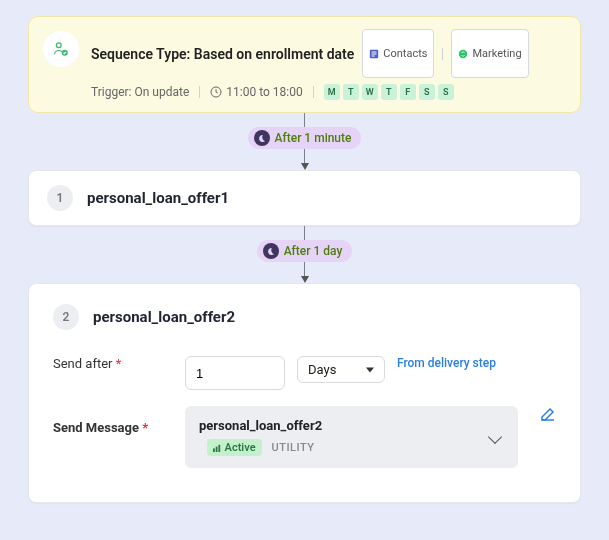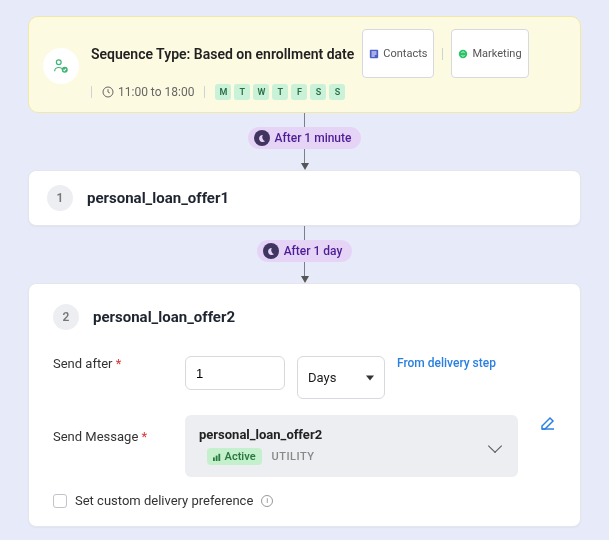--- a/index.html
+++ b/index.html
@@ -17,21 +17,21 @@
     border: 1px solid #e4e6eb;
     border-radius: 8px;
     box-shadow: 0 1px 2px rgba(0,0,0,0.04);
   }
   .seq-card {
     background: #fdfae2;
     border: 1px solid #f0e8a8;
     border-radius: 10px;
     padding: 12px 14px;
     display: flex;
-    align-items: center;
+    align-items: flex-start;
     gap: 12px;
   }
   .seq-icon-wrap {
     width: 36px; height: 36px;
     background: #fff;
     border-radius: 50%;
     display: flex; align-items: center; justify-content: center;
     flex-shrink: 0;
     margin-top: 2px;
   }
@@ -60,21 +60,21 @@
     font-size:9px; font-weight:600;
     display:flex; align-items:center; justify-content:center;
   }
   .connector-wrap { display:flex; flex-direction:column; align-items:center; }
   .vline { width:1px; background:#7a7f8a; }
   .arrow-head {
     width:0; height:0; border-left:4px solid transparent; border-right:4px solid transparent;
     border-top:7px solid #555;
   }
   .chip-delay {
-    background:#e6d4f7; color:#4c1d95;
+    background:#e6d4f7; color:#4d7c0f;
     border-radius:14px; padding:3px 10px 3px 6px;
     display:inline-flex; align-items:center; gap:5px;
     font-size:12px; font-weight:500;
   }
   .chip-delay .moon {
     width:16px; height:16px; border-radius:50%;
     background:#3f3560; display:flex; align-items:center; justify-content:center;
   }
   .step-card { padding: 14px 18px; display:flex; align-items:center; gap:14px; }
   .step-num {
@@ -86,21 +86,21 @@
   .expanded-card { padding:20px 24px 18px; }
   .expanded-header { display:flex; align-items:center; gap:14px; margin-bottom:26px; }
   .form-row { display:flex; gap:12px; margin-bottom:16px; }
   .form-label { width:120px; font-size:13px; color:#333; }
   .req { color:#d33; }
   .input-num {
     width:100px; height:34px; border:1px solid #d7d9de; border-radius:6px;
     padding:0 10px; font-size:13px;
   }
   .select-days {
-    height:43px; border:1px solid #d7d9de; border-radius:6px;
+    height:27px; border:1px solid #d7d9de; border-radius:6px;
     padding:0 30px 0 10px; font-size:13px; background:#fff;
     display:flex; align-items:center; position:relative; min-width:88px;
   }
   .select-days::after {
     content:""; position:absolute; right:10px; top:50%; transform:translateY(-50%);
     border-left:4px solid transparent; border-right:4px solid transparent;
     border-top:5px solid #333;
   }
   .link-text { color:#2a80e0; font-size:12px; font-weight:500; cursor:pointer; }
   .msg-box {
@@ -154,20 +154,21 @@
       <span class="divider-v"></span>
       <span class="mini-tag">
         <svg viewBox="0 0 12 12">
             <circle cx="6" cy="6" r="5" fill="#29c466"></circle>
             <path d="M4 4.5c0 0 .8-1 2-1s2 1 2 1M4 7.5c0 0 .8 1 2 1s2-1 2-1" stroke="#fff" stroke-width="1" fill="none"></path>
           </svg>
         <span>Marketing</span>
       </span>
     </div>
     <div class="seq-meta-row">
+      <span>Trigger: On update</span>
       <span class="divider-v"></span>
       <span class="clock-row">
         <svg width="12" height="12" viewBox="0 0 12 12">
             <circle cx="6" cy="6" r="5" stroke="#666" stroke-width="1" fill="none"></circle>
             <path d="M6 3.2V6l1.8 1" stroke="#666" stroke-width="1" fill="none"></path>
           </svg>
         <span>11:00 to 18:00</span>
       </span>
       <span class="divider-v"></span>
       <span class="days">
@@ -227,21 +228,21 @@
       <span>Send after</span> <span class="req">*</span>
     </div>
     <input class="input-num" value="1" style="">
     <div class="select-days">
       <span>Days</span>
     </div>
     <span class="link-text">From delivery step</span>
   </div>
 
   <div class="form-row" style="align-items:flex-start;">
-    <div class="form-label" style="padding-top:14px;">
+    <div class="form-label" style="padding-top:14px;font-weight:bold;">
       <span>Send Message</span> <span class="req">*</span>
     </div>
     <div class="msg-box">
       <div class="msg-info">
         <span class="msg-name">personal_loan_offer2</span>
         <div class="msg-tags">
           <span class="active-tag">
             <svg width="9" height="9" viewBox="0 0 10 10">
                 <rect x="0" y="6" width="2" height="4" fill="#2a7a3f"></rect>
                 <rect x="3" y="4" width="2" height="6" fill="#2a7a3f"></rect>
@@ -255,18 +256,13 @@
       <div class="chev-down"></div>
     </div>
     <span class="edit-icon">
       <svg width="16" height="16" viewBox="0 0 16 16">
           <path d="M2 14h3l8-8-3-3-8 8v3z" stroke="#2a80e0" stroke-width="1.5" fill="none"></path>
           <path d="M2 14h12" stroke="#2a80e0" stroke-width="1.5"></path>
         </svg>
     </span>
   </div>
 
-  <div class="checkbox-row">
-    <div class="chk"></div>
-    <span>Set custom delivery preference</span>
-    <span class="info-icon">i</span>
-  </div>
 </div>
 
 </body></html>

